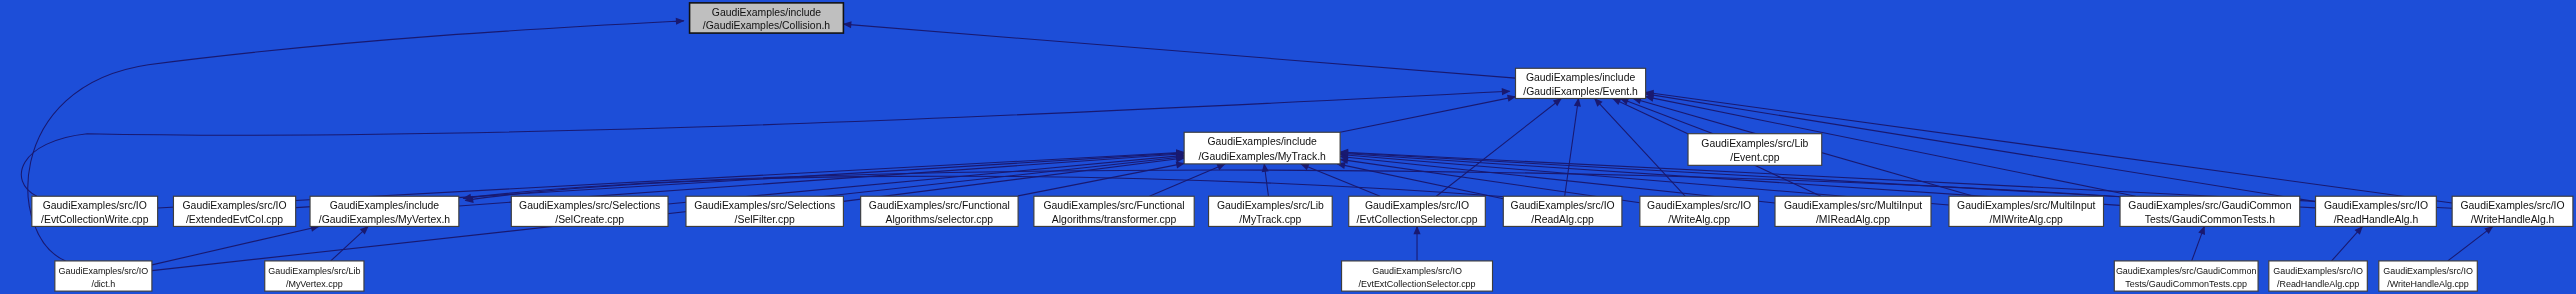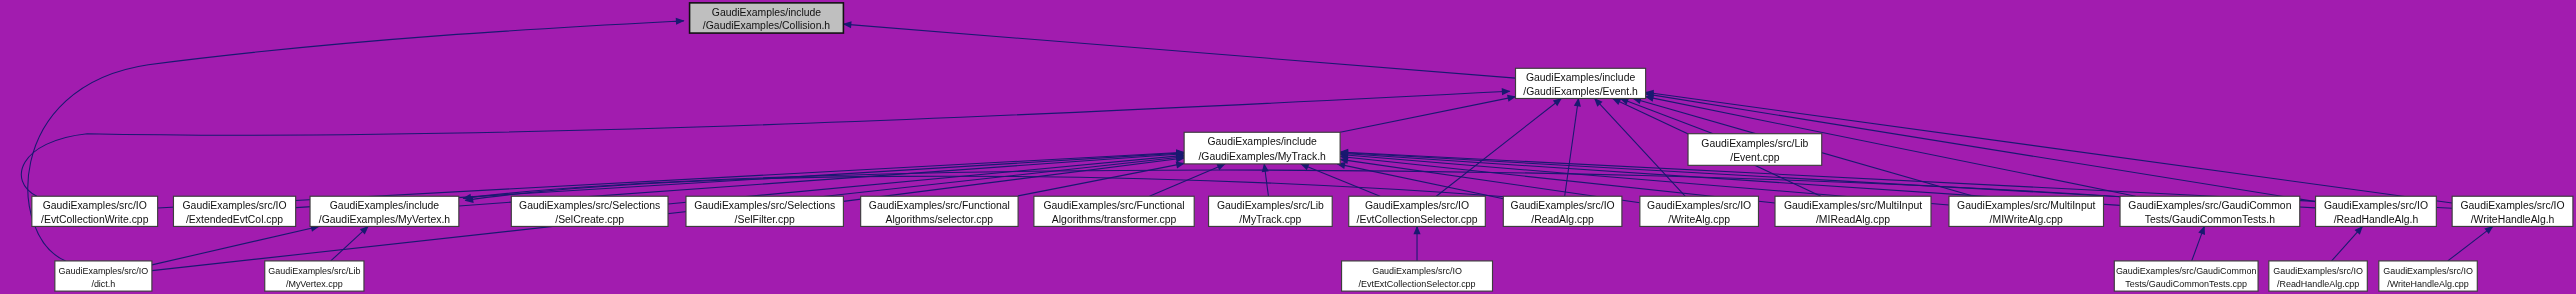--- a/index.html
+++ b/index.html
@@ -1,16 +1,16 @@
 <!DOCTYPE html>
 <html style="font-size:11.5px"><head>
 <meta charset="utf-8">
 <style>
   html,body{margin:0;padding:0;background:#ffffff;}
-  .canvas{position:relative;width:2576px;height:294px;background:#a21caf;overflow:hidden;
+  .canvas{position:relative;width:2576px;height:294px;background:#1d4ed8;overflow:hidden;
           font-family:"Liberation Sans", sans-serif;}
   svg{display:block;}
   .node-label{pointer-events:none;}
 </style>
 </head>
 <body>
 
 <div class="canvas">
   <svg width="2576" height="294" viewBox="0 0 3581 409" xmlns="http://www.w3.org/2000/svg">
     <defs>

